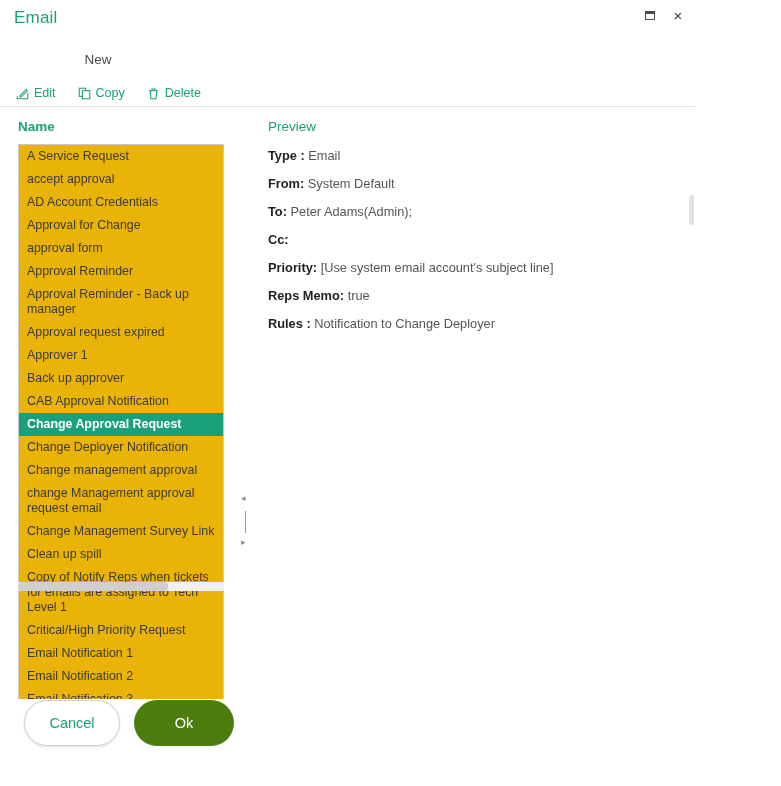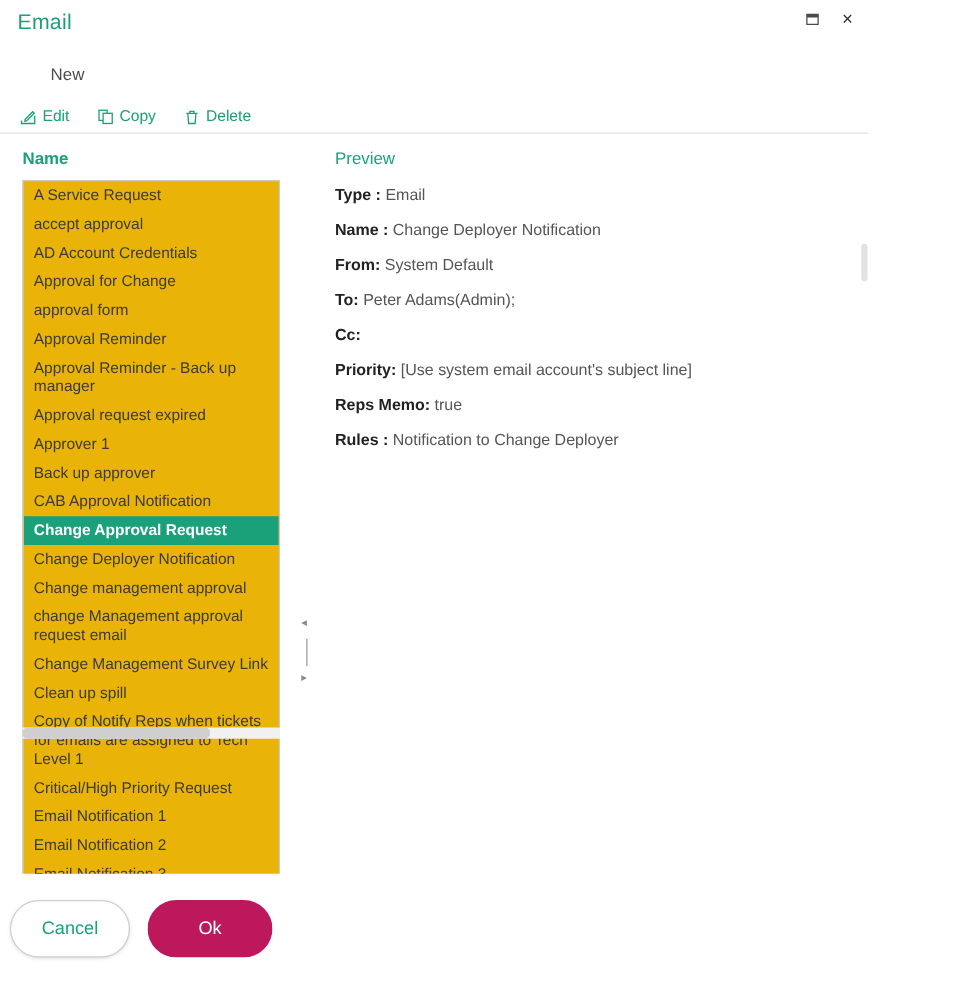--- a/index.html
+++ b/index.html
@@ -48,20 +48,21 @@
     font-size: 15px;
     line-height: 1;
     color: #333;
   }
   
   .tabs {
     display: flex;
     padding-left: 4px;
     height: 32px;
     margin-top: 12px;
+    margin-left: 44px;
   }
   .tab {
     min-width: 100px;
     text-align: center;
     font-size: 13.5px;
     color: #4c4c4c;
     padding: 4px 18px 8px 18px;
     cursor: pointer;
     border-bottom: 2px solid transparent;
   }
@@ -203,22 +204,21 @@
     border-radius: 4px;
   }
   
   .footer {
     position: absolute;
     left: 0; bottom: 0;
     width: 781px;
     height: 86px;
     background: #fff;
     display: flex;
-    align-items: center;
-    padding-left: 8px;
+    padding-left: 24px;
     gap: 14px;
   }
   .btn {
     height: 46px;
     min-width: 88px;
     border-radius: 24px;
     font-size: 14.5px;
     display: flex;
     align-items: center;
     justify-content: center;
@@ -226,21 +226,21 @@
     border: 1px solid transparent;
   }
   .btn-cancel {
     background: #fff;
     color: #1aa179;
     border: 1px solid #cfcfcf;
     box-shadow: 0 1px 3px rgba(0,0,0,.13);
     width: 96px;
   }
   .btn-ok {
-    background: #be185d;
+    background: #4d7c0f;
     color: #fff;
     width: 100px;
   }
   .footer-divider {
     position: absolute;
     left: 0; bottom: 86px;
     width: 781px; height: 1px;
     background: #ffffff;
   }
 </style>
@@ -331,21 +331,20 @@
     <div class="splitter">
       <div class="split-arrow up">◂</div>
       <div class="split-handle"></div>
       <div class="split-arrow down">▸</div>
     </div>
 
     <div class="right-pane">
       <div class="preview-head">Preview</div>
       <div id="preview-rows">
           <div class="pv-row"><span class="pv-label">Type :</span><span class="pv-val"> Email</span></div>
-          <div class="pv-row"><span class="pv-label">Name :</span><span class="pv-val"> Change Deployer Notification</span></div>
           <div class="pv-row"><span class="pv-label">From:</span><span class="pv-val"> System Default</span></div>
           <div class="pv-row"><span class="pv-label">To:</span><span class="pv-val"> Peter Adams(Admin);</span></div>
           <div class="pv-row"><span class="pv-label">Cc:</span><span class="pv-val"></span></div>
           <div class="pv-row"><span class="pv-label">Priority:</span><span class="pv-val"> [Use system email account's subject line]</span></div>
           <div class="pv-row"><span class="pv-label">Reps Memo:</span><span class="pv-val"> true</span></div>
           <div class="pv-row"><span class="pv-label">Rules :</span><span class="pv-val"> Notification to Change Deployer</span></div>
         </div>
     </div>
 
     <div class="right-scroll-mark"></div>

